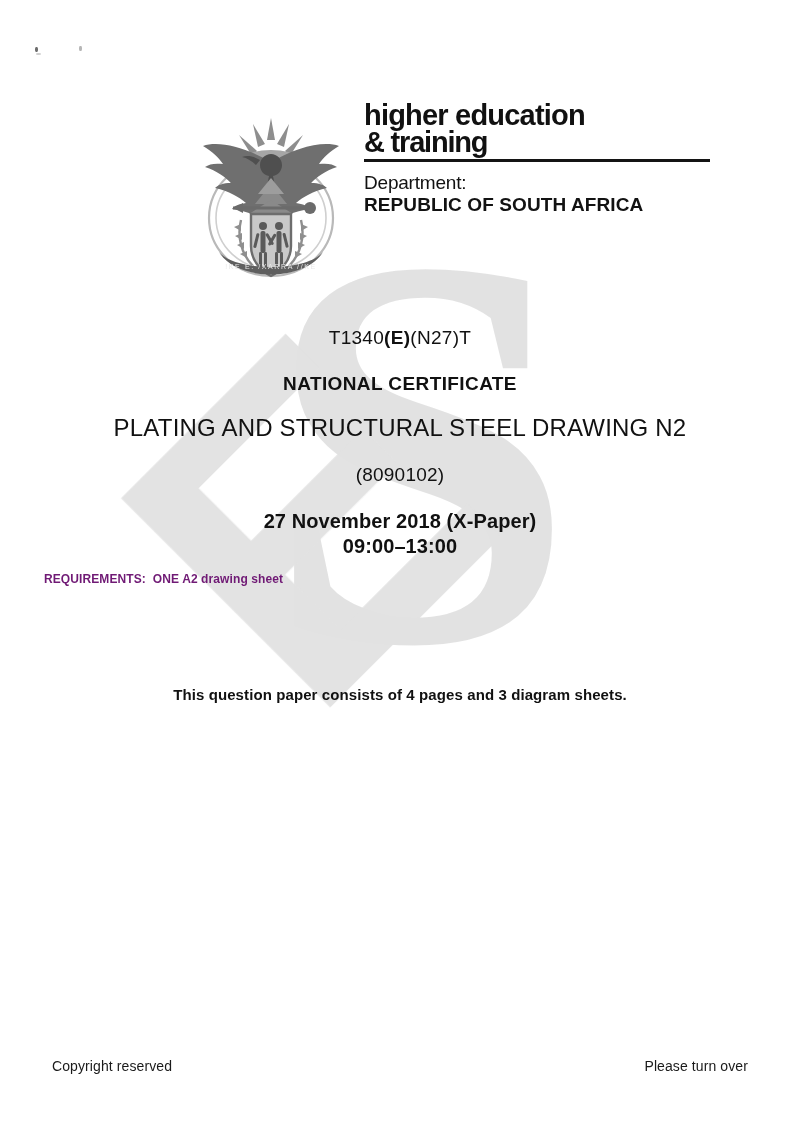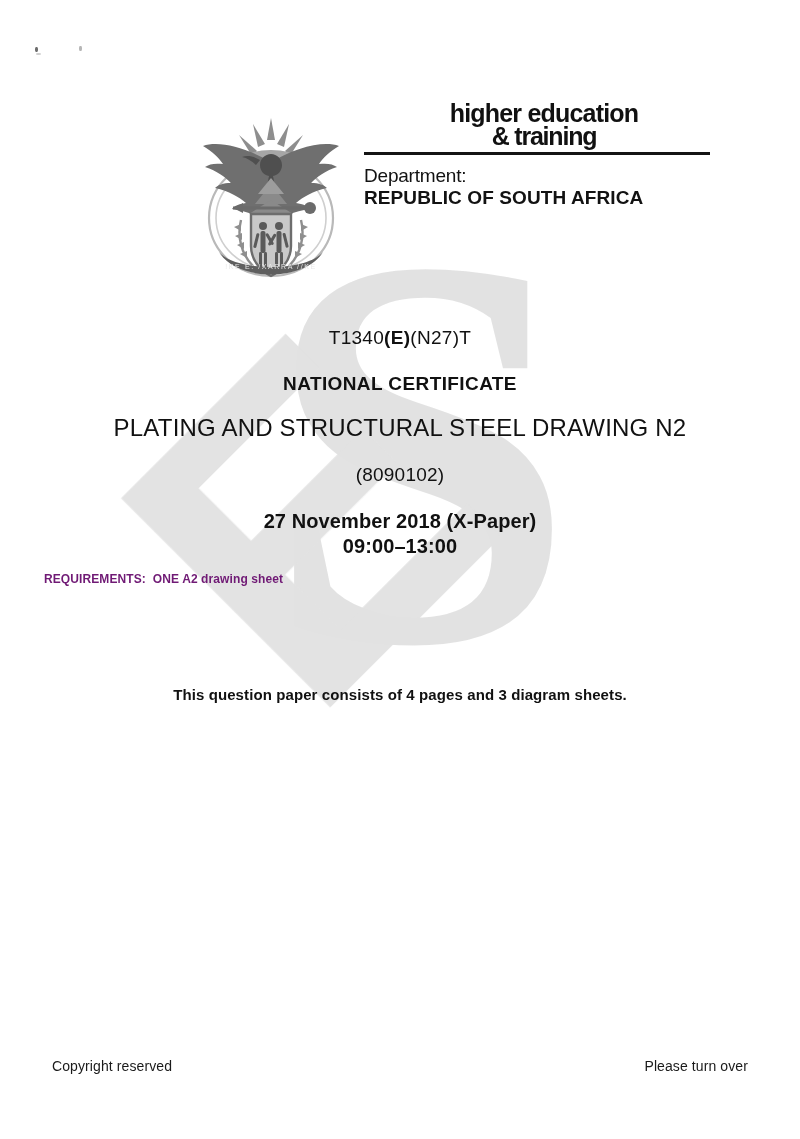--- a/index.html
+++ b/index.html
@@ -64,27 +64,26 @@
     width: 148px; height: 182px;
   }
   .crest svg { display:block; width:148px; height:182px; }
 
   .dept-block {
     position: absolute;
     left: 364px; top: 6px;
     width: 360px;
   }
   .het-wordmark {
-    font-size: 25px;
+    font-size: 29px;
     font-weight: 700;
     line-height: 0.92;
     letter-spacing: -0.8px;
     color: #111;
     white-space: nowrap;
-    text-align: center;
   }
   .het-wordmark .l2 { letter-spacing: -1.2px; }
   .rule {
     margin-top: 4px;
     width: 346px;
     height: 3px;
     background: #141414;
   }
   .dept-lines {
     margin-top: 10px;

